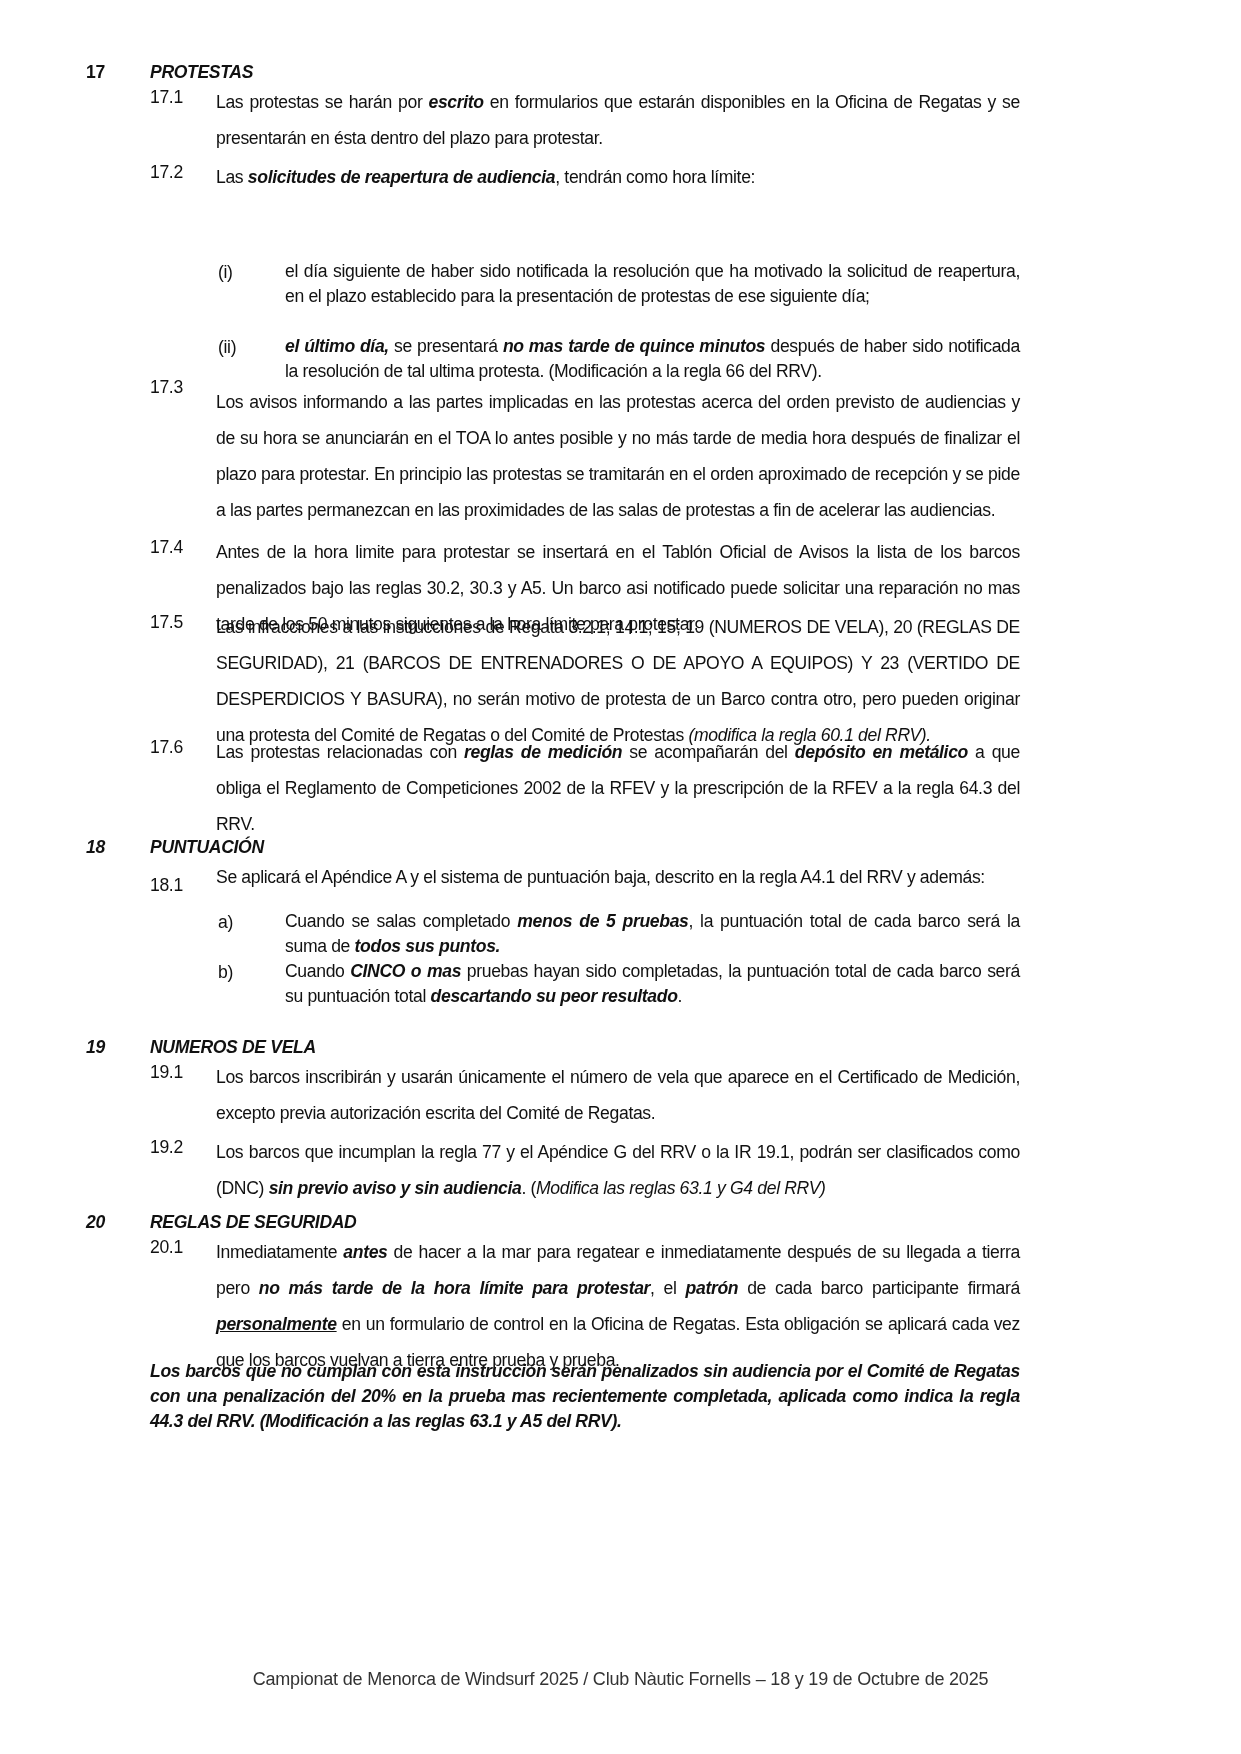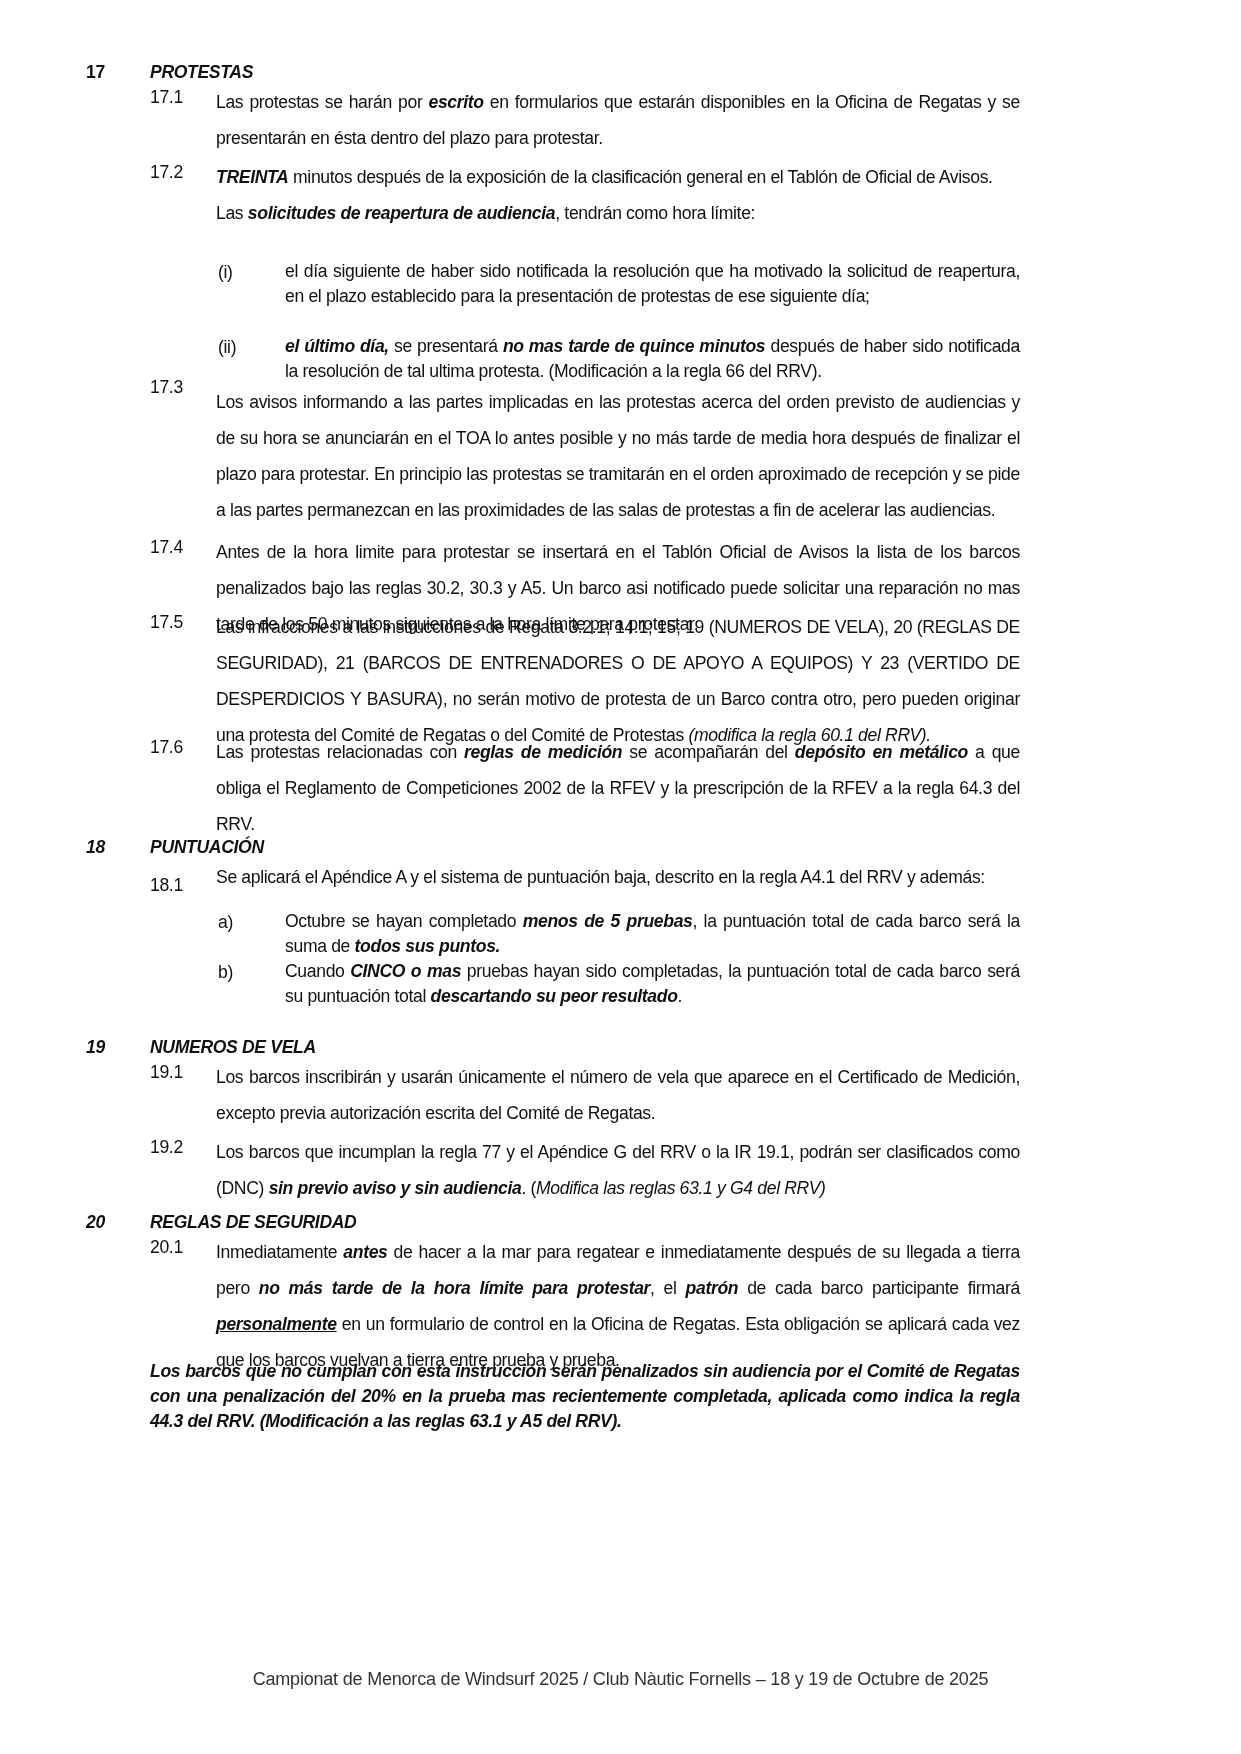--- a/index.html
+++ b/index.html
@@ -25,21 +25,20 @@
 
   <div>
     <div class="sec-num" style="top:62px;">17</div>
     <div class="sec-title" style="top:62px;">PROTESTAS</div>
 
     <div class="sub-num" style="top:87px;">17.1</div>
     <div class="sub-text" style="top:84px;"><span>Las protestas se harán por </span><span class="bi">escrito</span><span> en formularios que estarán disponibles en la Oficina de Regatas y se presentarán en ésta dentro del plazo para protestar.</span></div>
 
     <div class="sub-num" style="top:162px;">17.2</div>
     <div class="sub-text" style="top:159px;">
-      <div><span class="bi">TREINTA</span><span> minutos después de la exposición de la clasificación general en el Tablón de Oficial de Avisos.</span></div>
       <div><span>Las </span><span class="bi">solicitudes de reapertura de audiencia</span><span>, tendrán como hora límite:</span></div>
     </div>
 
     <div class="item-label" style="top:262px;">(i)</div>
     <div class="item-text" style="top:259px;"><span>el día siguiente de haber sido notificada la resolución que ha motivado la solicitud de reapertura, en el plazo establecido para la presentación de protestas de ese siguiente día;</span></div>
 
     <div class="item-label" style="top:337px;">(ii)</div>
     <div class="item-text" style="top:334px;"><span class="bi">el último día,</span><span> se presentará </span><span class="bi">no mas tarde de quince minutos</span><span> después de haber sido notificada la resolución de tal ultima protesta. (Modificación a la regla 66 del RRV).</span></div>
 
     <div class="sub-num" style="top:377px;">17.3</div>
@@ -58,21 +57,21 @@
   </div>
 
   <div>
     <div class="sec-num it" style="top:837px;">18</div>
     <div class="sec-title" style="top:837px;">PUNTUACIÓN</div>
 
     <div class="sub-num" style="top:875px;text-align:center;">18.1</div>
     <div class="sub-text" style="top:859px;">Se aplicará el Apéndice A y el sistema de puntuación baja, descrito en la regla A4.1 del RRV y además:</div>
 
     <div class="item-label" style="top:912px;">a)</div>
-    <div class="item-text" style="top:909px;"><span>Octubre se hayan completado </span><span class="bi">menos de 5 pruebas</span><span>, la puntuación total de cada barco será la suma de </span><span class="bi">todos sus puntos.</span></div>
+    <div class="item-text" style="top:909px;"><span>Cuando se salas completado </span><span class="bi">menos de 5 pruebas</span><span>, la puntuación total de cada barco será la suma de </span><span class="bi">todos sus puntos.</span></div>
 
     <div class="item-label" style="top:962px;">b)</div>
     <div class="item-text" style="top:959px;"><span>Cuando </span><span class="bi">CINCO o mas</span><span> pruebas hayan sido completadas, la puntuación total de cada barco será su puntuación total </span><span class="bi">descartando su peor resultado</span><span>.</span></div>
   </div>
 
   <div>
     <div class="sec-num it" style="top:1037px;">19</div>
     <div class="sec-title" style="top:1037px;">NUMEROS DE VELA</div>
 
     <div class="sub-num" style="top:1062px;">19.1</div>

